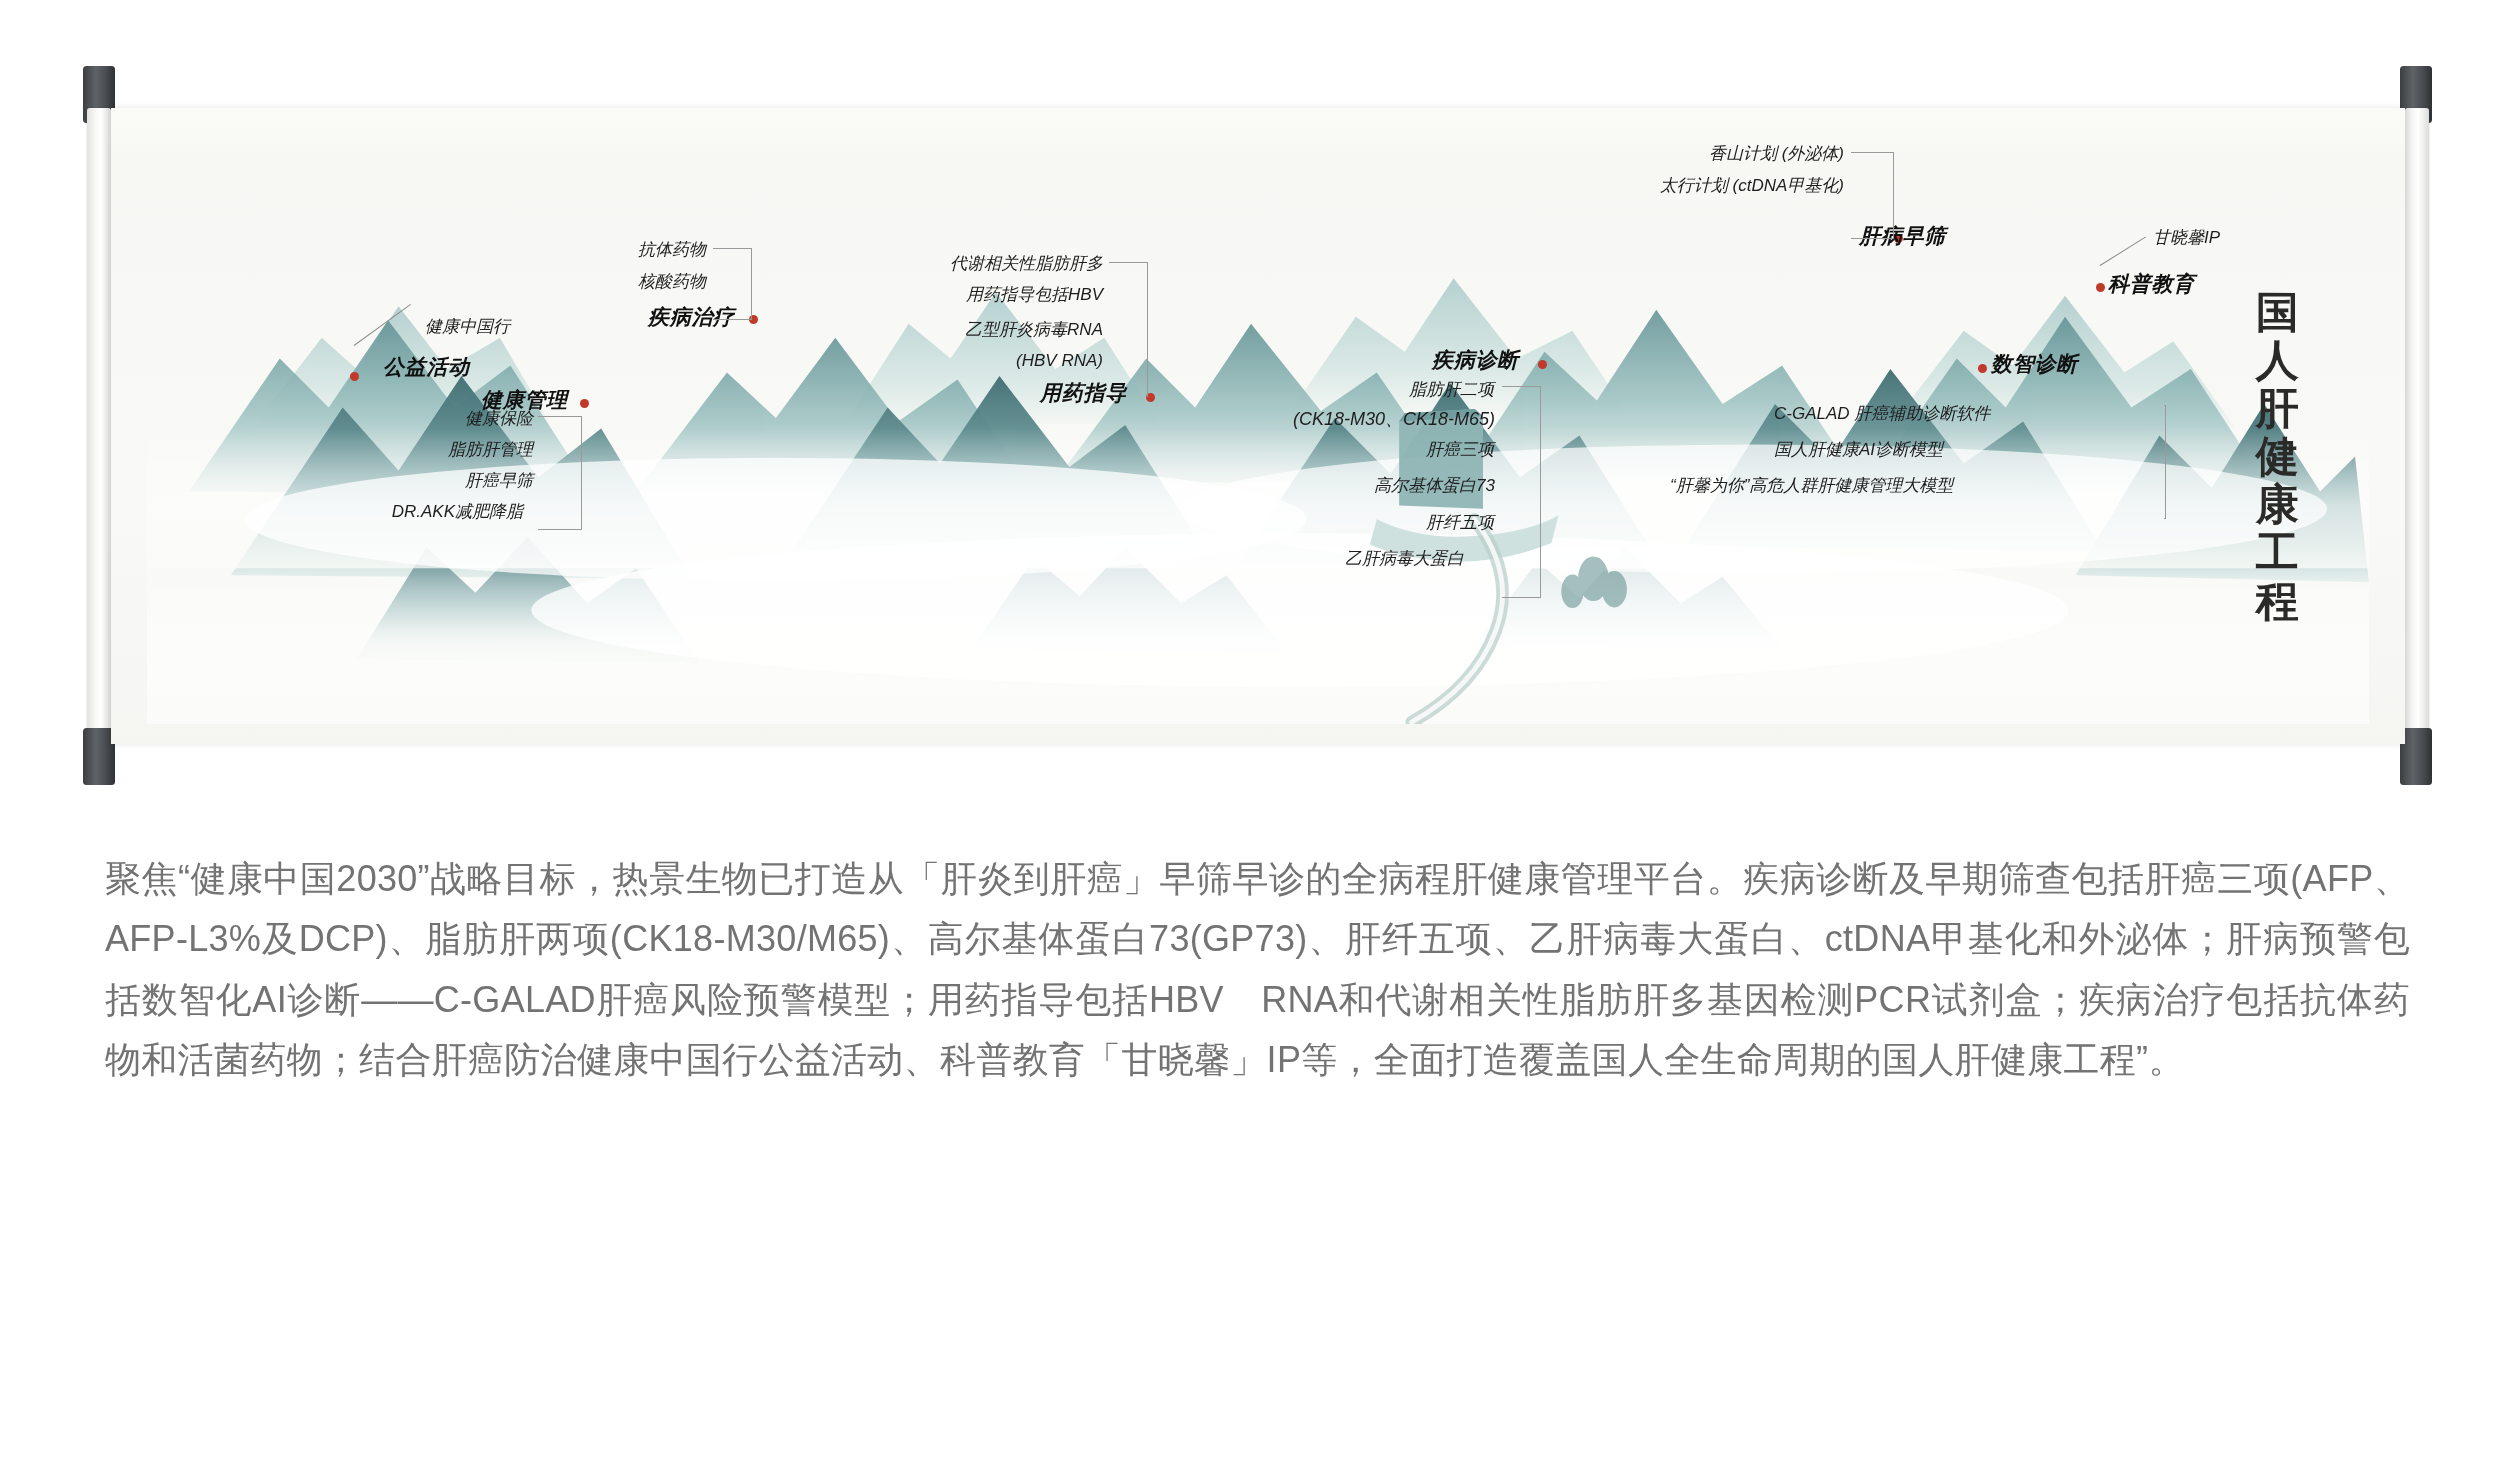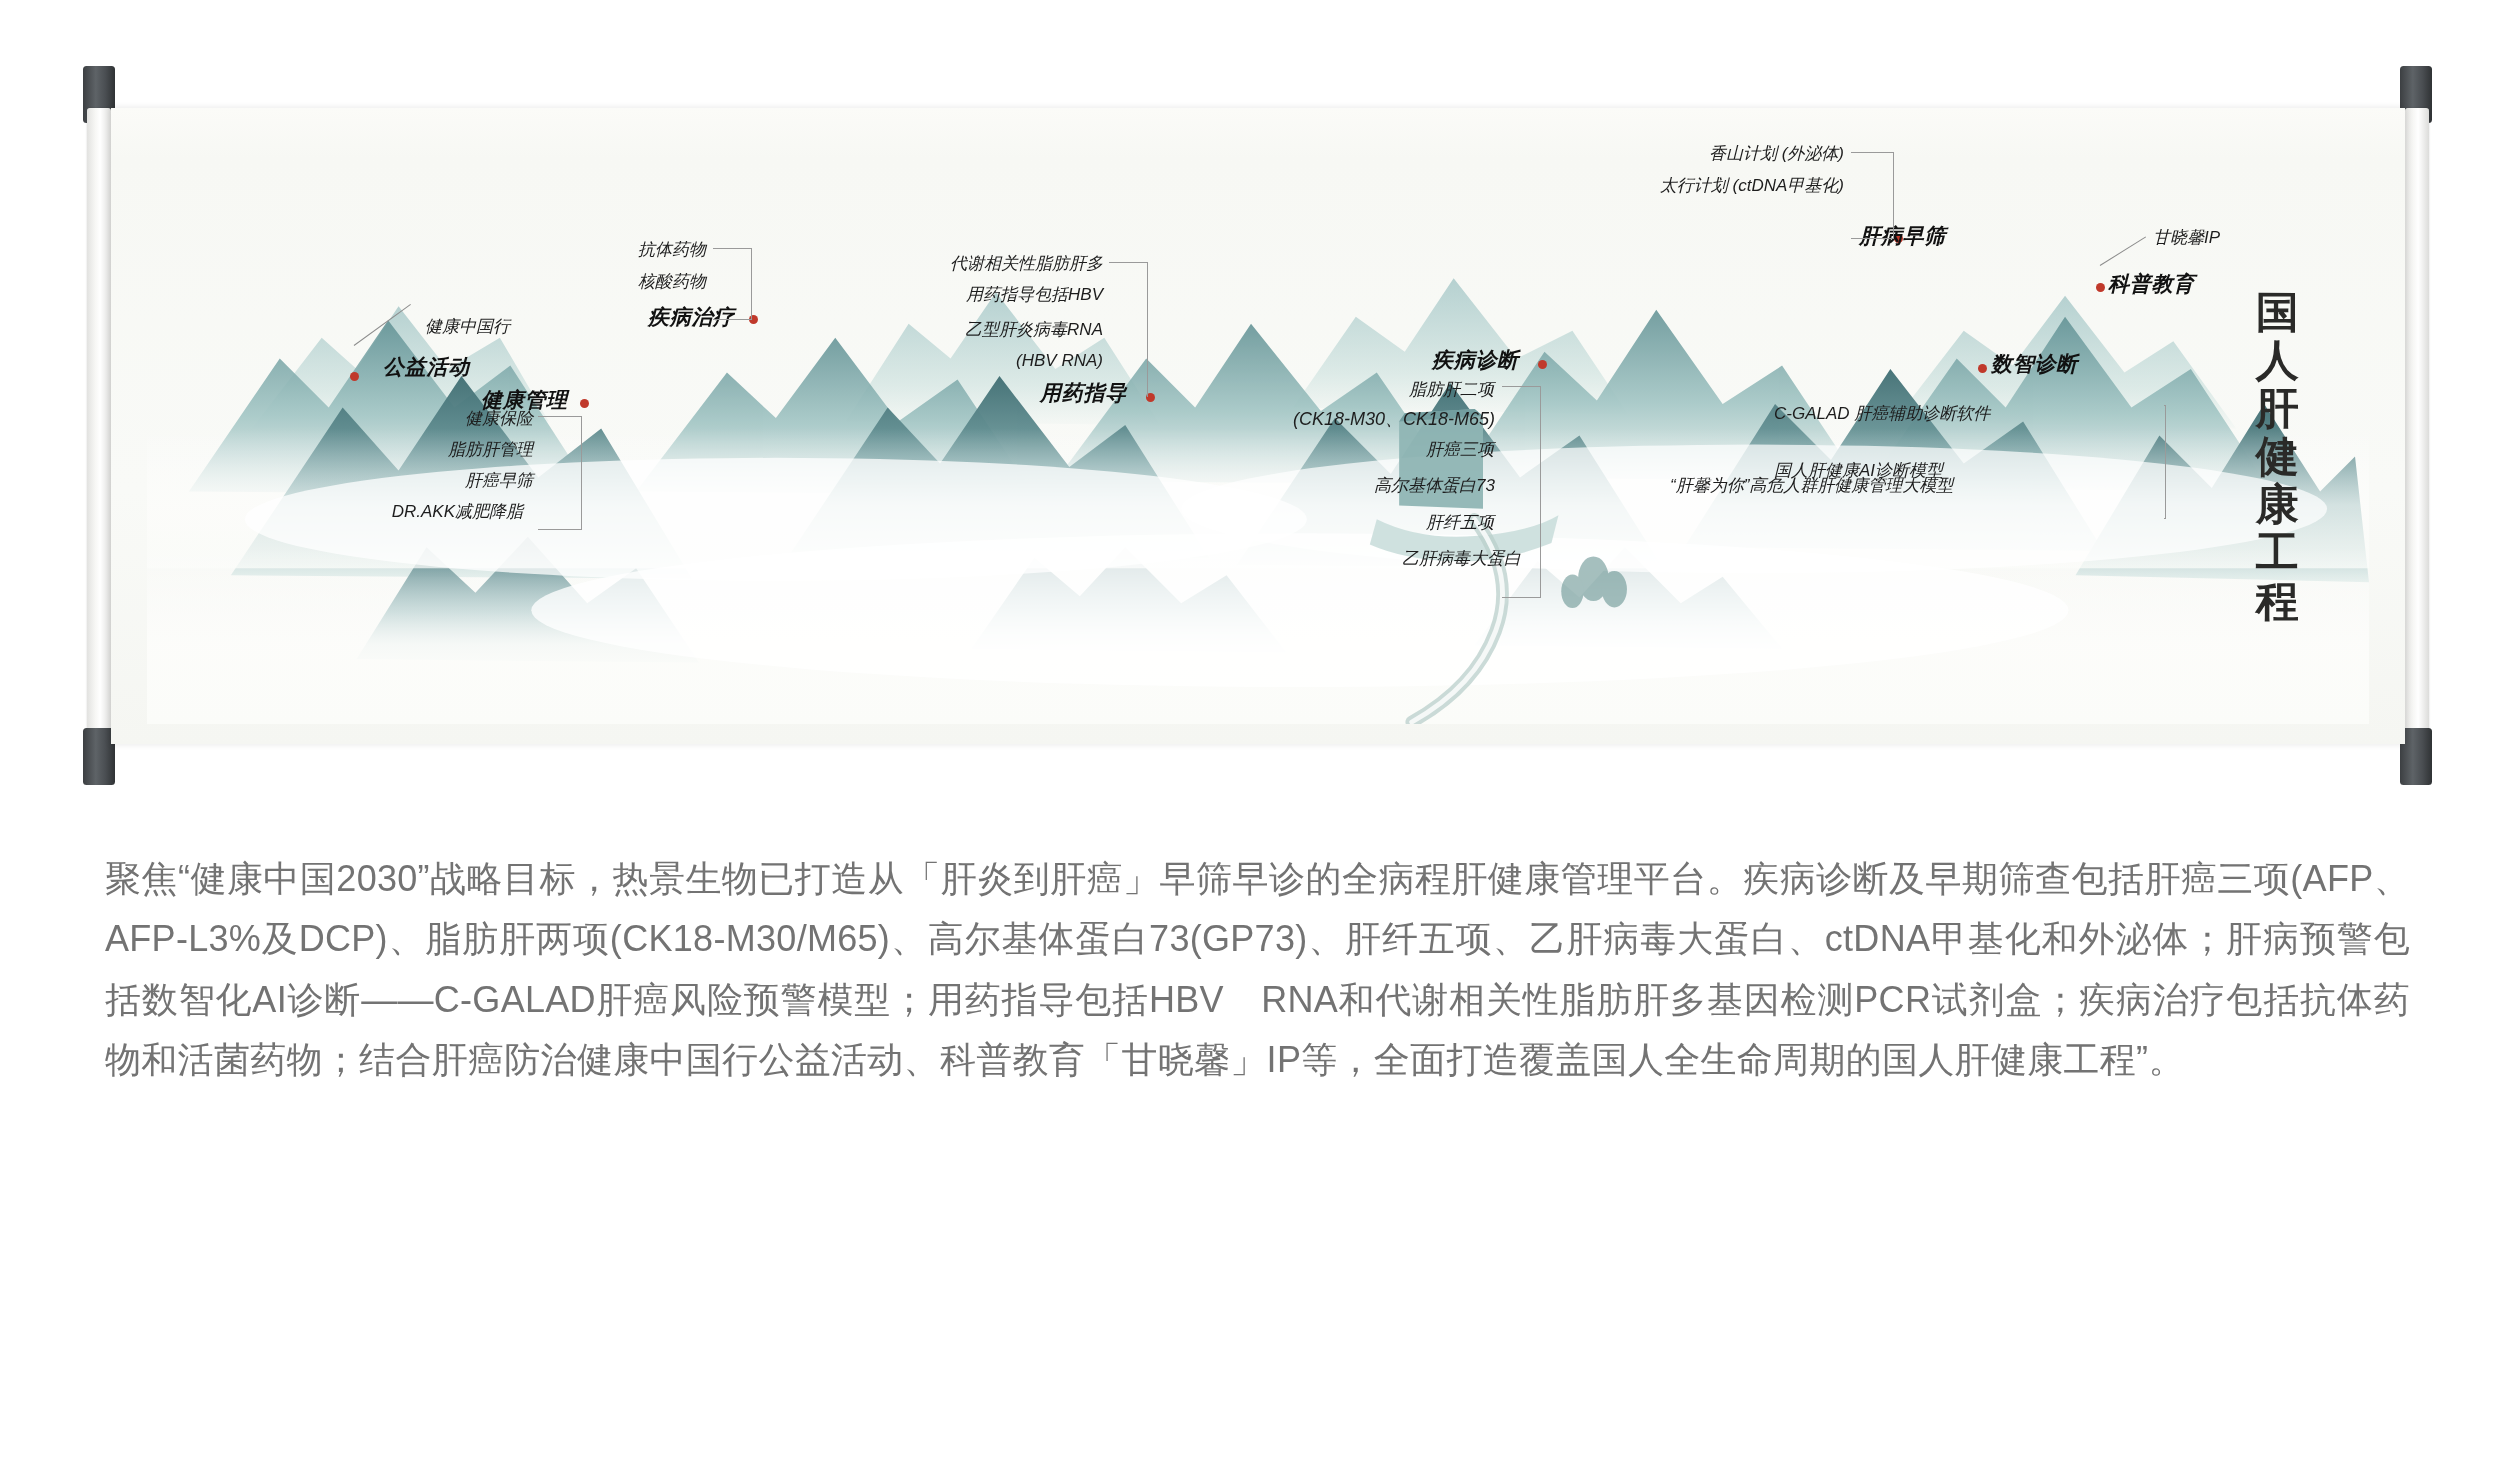--- a/index.html
+++ b/index.html
@@ -274,33 +274,33 @@
         <div class="ann r sub" style="left:712px; top:221px; width:244px;">(HBV  RNA)</div>
 
         <span class="dot" style="left:1391px; top:232px;"></span>
         <div class="ann l head" style="left:1285px; top:218px;">疾病诊断</div>
         <div class="leadbox right" style="left:1355px; top:258px; width:38px; height:210px; border-top:1px solid #9a9a9a; border-bottom:1px solid #9a9a9a;"></div>
         <div class="ann r sub" style="left:1117px; top:250px; width:230px;">脂肪肝二项</div>
         <div class="ann r sub small" style="left:1090px; top:279px; width:258px;">(CK18-M30、CK18-M65)</div>
         <div class="ann r sub" style="left:1117px; top:310px; width:230px;">肝癌三项</div>
         <div class="ann r sub" style="left:1090px; top:346px; width:258px;">高尔基体蛋白73</div>
         <div class="ann r sub" style="left:1117px; top:383px; width:230px;">肝纤五项</div>
-        <div class="ann r sub" style="left:1116px; top:419px; width:258px;">乙肝病毒大蛋白</div>
+        <div class="ann r sub" style="left:1059px; top:419px; width:258px;">乙肝病毒大蛋白</div>
 
         <span class="dot" style="left:1747px; top:106px;"></span>
         <div class="ann r head" style="left:1624px; top:94px; width:175px;">肝病早筛</div>
         <div class="leadbox right" style="left:1704px; top:24px; width:42px; height:85px; border-top:1px solid #9a9a9a; border-bottom:1px solid #9a9a9a;"></div>
         <div class="ann r sub" style="left:1425px; top:14px; width:272px;">香山计划 (外泌体)</div>
         <div class="ann r sub" style="left:1390px; top:46px; width:307px;">太行计划 (ctDNA甲基化)</div>
 
         <span class="dot" style="left:1831px; top:236px;"></span>
         <div class="ann l head" style="left:1844px; top:222px;">数智诊断</div>
         <div class="leadbox right" style="left:2017px; top:277px; width:0.7px; height:112px; border-top:1px solid #9a9a9a; border-bottom:1px solid #9a9a9a; border-right:1px solid #9a9a9a;"></div>
         <div class="ann l sub" style="left:1627px; top:274px;">C-GALAD 肝癌辅助诊断软件</div>
-        <div class="ann l sub" style="left:1627px; top:310px;margin-top:21px;">国人肝健康AI诊断模型</div>
+        <div class="ann l sub" style="left:1627px; top:310px;">国人肝健康AI诊断模型</div>
         <div class="ann l sub" style="left:1523px; top:346px;">“肝馨为你”高危人群肝健康管理大模型</div>
 
         <span class="dot" style="left:1949px; top:155px;"></span>
         <div class="ann l head" style="left:1961px; top:142px;">科普教育</div>
         <div class="lead" style="left:1953px; top:137px; width:54px; transform:rotate(-32deg); transform-origin:left center;"></div>
         <div class="ann l sub" style="left:2006px; top:98px;">甘晓馨IP</div>
 
       </div>
 
       <div id="vtitle">

